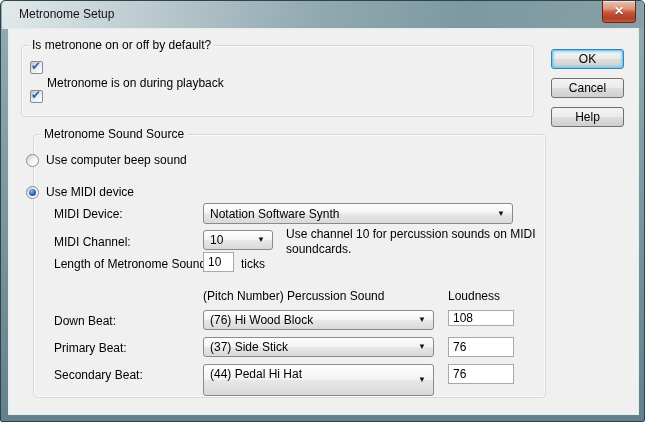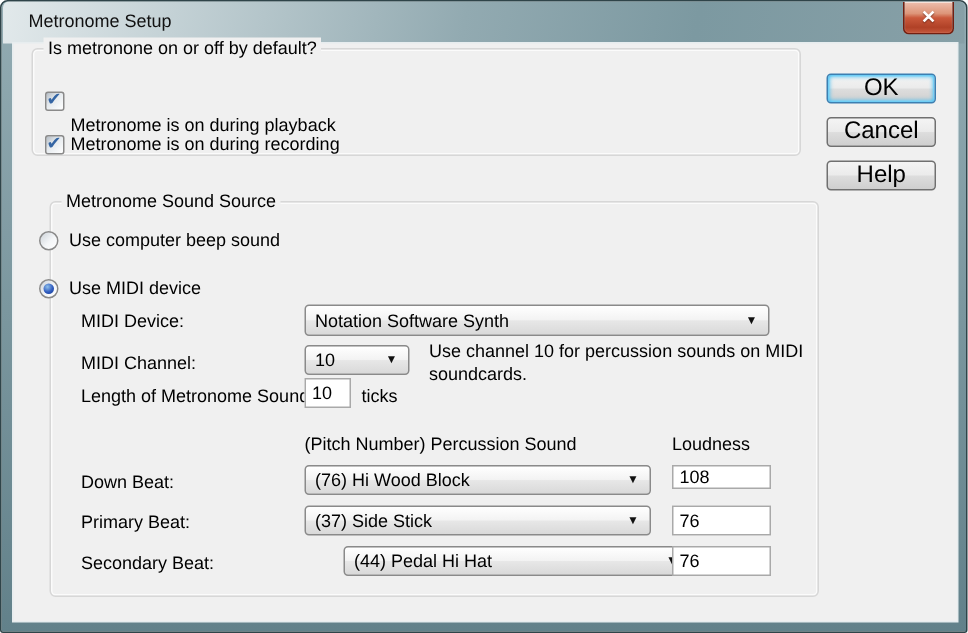--- a/index.html
+++ b/index.html
@@ -86,21 +86,21 @@
     padding-left:4px;
     font-family:"Liberation Sans", sans-serif;
     font-size:12px;
     color:#000;
   }
   .btn {
     position:absolute;
     border:1px solid #707070; border-radius:3px;
     background: linear-gradient(#f4f4f4 0%, #ebebeb 48%, #dddddd 52%, #cfcfcf 100%);
     text-align:center;
-    font-family:"Liberation Sans", sans-serif; font-size:16px; color:#000;
+    font-family:"Liberation Sans", sans-serif; font-size:12px; color:#000;
     cursor: default;
   }
   .btn-default {
     border-color:#3c7fb1;
     box-shadow: inset 0 0 3px 1px #49c1f2, inset 0 0 0 1px #bee6fd;
   }
   .note { position:absolute; line-height:15px; }
 </style>
 </head>
 <body>
@@ -109,33 +109,32 @@
 
   <div class="titlebar">
     <span class="title">Metronome Setup</span>
     <div class="close-btn">
       <span>✕</span>
     </div>
   </div>
 
   <div class="client"></div>
 
-  <div class="groupbox" style="left:20px; top:31px; width:513px; height:72px;padding-left:20px;">
+  <div class="groupbox" style="left:20px; top:44px; width:513px; height:72px;padding-left:20px;">
     <span class="group-label">Is metronone on or off by default?</span>
   </div>
 
   <div class="checkbox" style="left:29px; top:60px;">
     <span class="mark">✔</span>
   </div>
   <span class="label" style="left:46px; top:60px; line-height:13px;margin-top:16px;">Metronome is on during playback</span>
 
   <div class="checkbox" style="left:29px; top:89px;">
     <span class="mark">✔</span>
   </div>
-  <span class="label" style="left:46px; top:89px; line-height:13px;">Metronome is on during recording</span>
 
   <button class="btn btn-default" style="left:550px; top:48px; width:73px; height:20px;">OK</button>
   <button class="btn" style="left:550px; top:106px; width:73px; height:20px;">Help</button>
   <button class="btn" style="left:550px; top:77px; width:73px; height:20px;">Cancel</button>
 
   <div class="groupbox" style="left:32px; top:133px; width:513px; height:264px;">
     <span class="group-label">Metronome Sound Source</span>
   </div>
 
   <div class="radio" style="left:25px; top:153px;"></div>
@@ -174,20 +173,20 @@
   <input class="tbox" style="left: 447px; top: 309px; width: 66px; height: 16px;" value="108">
 
   <span class="label" style="left:53px; top:340px;">Primary Beat:</span>
   <div class="combo" style="left:202px; top:336px; width:231px; height:20px;">
     <span class="combo-text">(37) Side Stick</span>
     <span class="arrow">▼</span>
   </div>
   <input class="tbox" style="left: 447px; top: 336px; width: 66px; height: 20px;" value="76">
 
   <span class="label" style="left:53px; top:367px;">Secondary Beat:</span>
-  <div class="combo" style="left:202px; top:363px; width:231px; height:20px;margin-left:26px;">
+  <div class="combo" style="left:202px; top:363px; width:231px; height:32px;">
     <span class="combo-text">(44) Pedal Hi Hat</span>
     <span class="arrow">▼</span>
   </div>
   <input class="tbox" style="left: 447px; top: 363px; width: 66px; height: 20px;" value="76">
 
 
 </div>
 
 </body></html>

